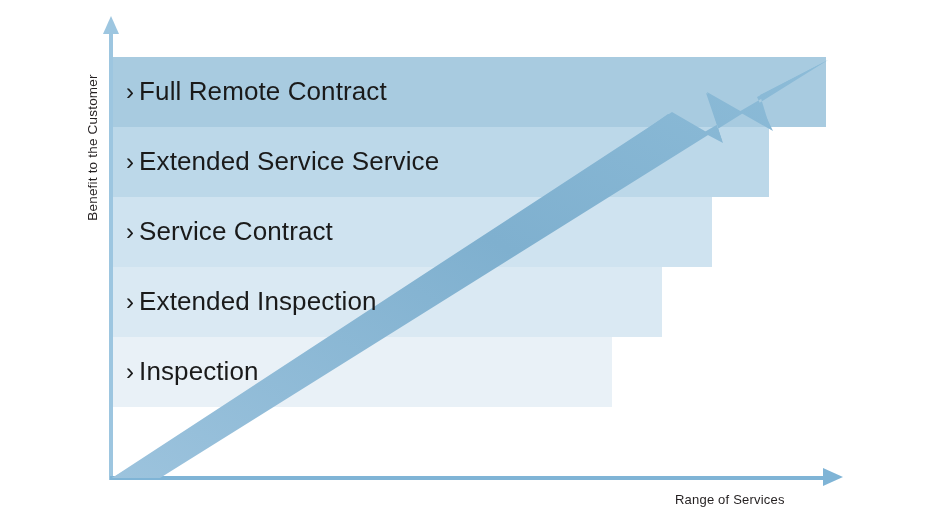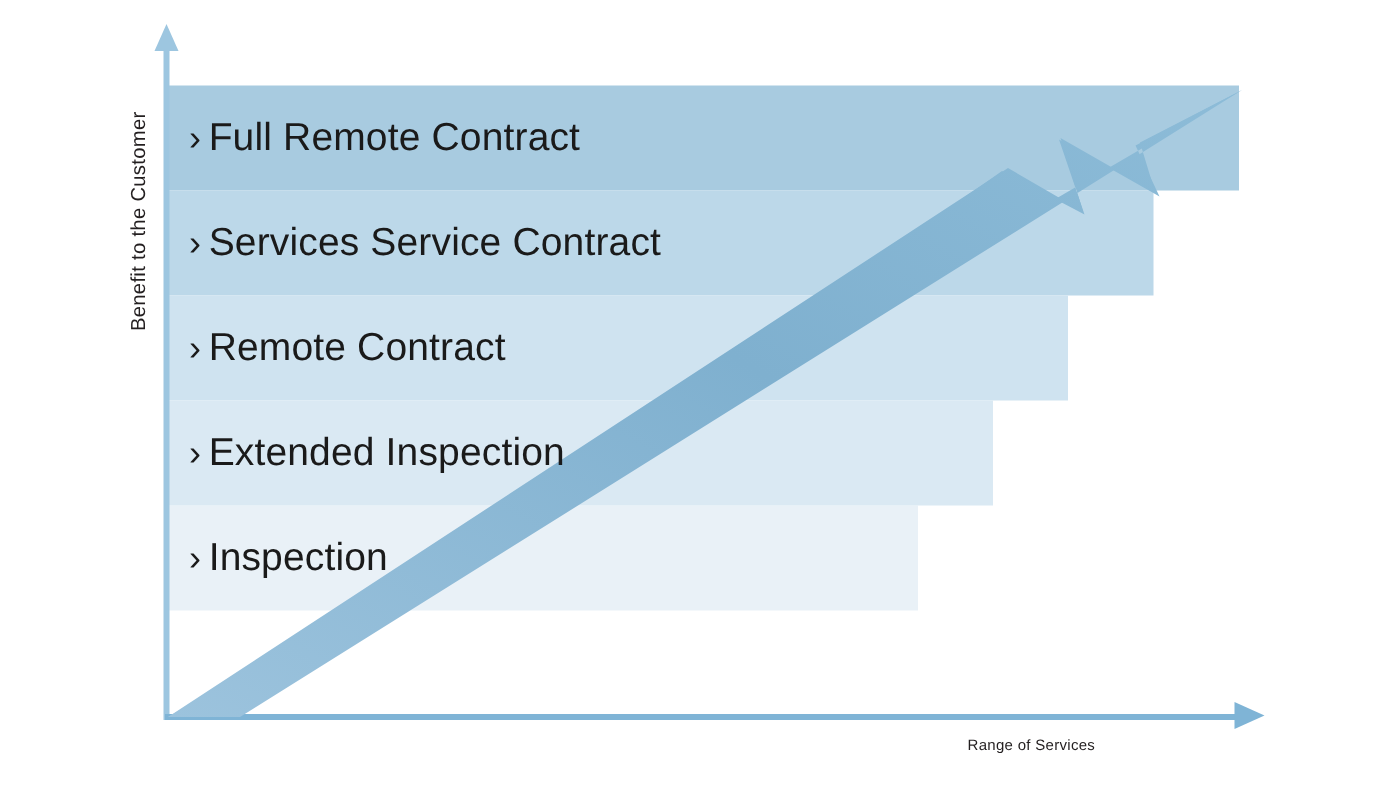--- a/index.html
+++ b/index.html
@@ -65,23 +65,23 @@
     text-align: center;
     transform: rotate(-90deg);
     transform-origin: center center;
     font-size: 13.5px;
     color: #231f20;
     letter-spacing: 0.2px;
     white-space: nowrap;
   }
   .axis-label-x {
     position: absolute;
-    left: 645px;
+    left: 675px;
     top: 492px;
-    font-size: 10px;
+    font-size: 13px;
     color: #231f20;
     letter-spacing: 0.2px;
     white-space: nowrap;
   }
 
   
   .bands {
     position: absolute;
     left: 112px;
     top: 57px;
@@ -126,24 +126,24 @@
 </head>
 <body>
 
 <div id="stage">
 
   <div class="bands">
       <div class="band" style="top: 0px; width: 100%; background: rgb(168, 203, 224);">
         <div class="band-label"><span class="chev">›</span><span>Full Remote Contract</span></div>
       </div>
       <div class="band" style="top: 70px; width: 92%; background: rgb(188, 216, 233);">
-        <div class="band-label"><span class="chev">›</span><span>Services Service Contract</span></div>
+        <div class="band-label"><span class="chev">›</span><span>Extended Service Service</span></div>
       </div>
       <div class="band" style="top: 140px; width: 84%; background: rgb(207, 227, 240);">
-        <div class="band-label"><span class="chev">›</span><span>Remote Contract</span></div>
+        <div class="band-label"><span class="chev">›</span><span>Service Contract</span></div>
       </div>
       <div class="band" style="top: 280px; width: 70%; background: rgb(233, 241, 247);">
         <div class="band-label"><span class="chev">›</span><span>Inspection</span></div>
       </div>
       <div class="band" style="top: 210px; width: 77%; background: rgb(218, 233, 243);">
         <div class="band-label"><span class="chev">›</span><span>Extended Inspection</span></div>
       </div>
     </div>
 
   <svg class="growth-arrow" viewBox="0 0 933 525" preserveAspectRatio="none">

